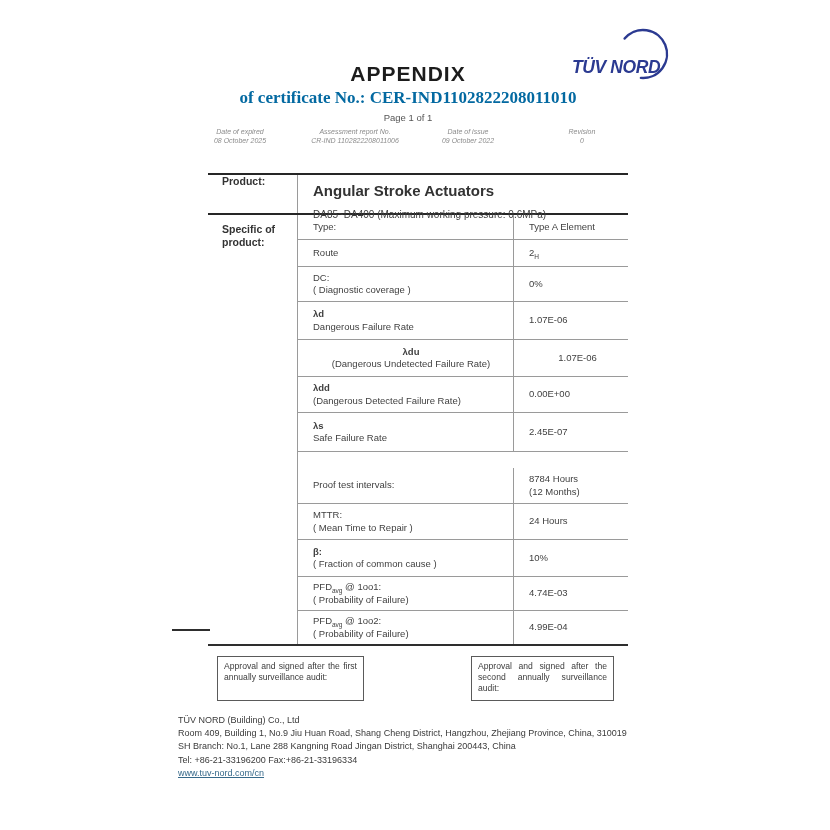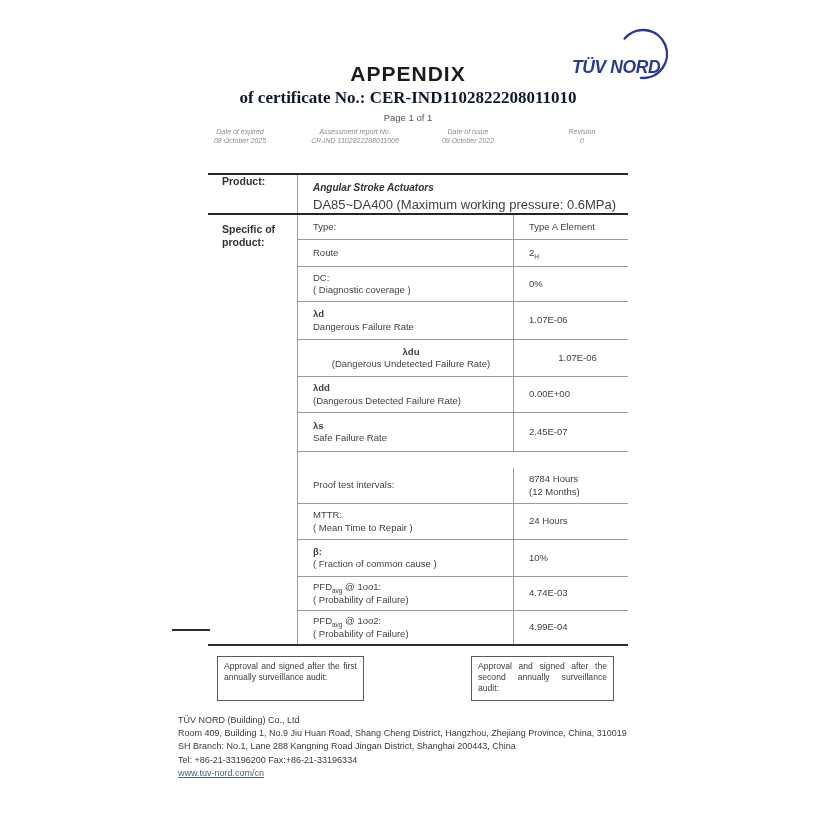--- a/index.html
+++ b/index.html
@@ -12,21 +12,21 @@
   }
 
   
   .header-block { position: absolute; left: 0; top: 62px; width: 816px; text-align: center; }
   .title {
     font-family: Liberation Sans, sans-serif; font-weight: bold;
     font-size: 21px; letter-spacing: 1px; color: #1c1c1c;
   }
   .subtitle {
     font-family: "Liberation Serif", serif; font-weight: bold;
-    font-size: 17px; color: #0f172a; margin-top: 2px;
+    font-size: 17px; color: #0369a1; margin-top: 2px;
   }
   .page-info { font-size: 9.5px; color: #555; margin-top: 4px; }
 
   
   .logo { position: absolute; left: 568px; top: 26px; width: 115px; height: 62px; }
   .logo-arc { position: absolute; left: 42px; top: 0; }
   .logo-text {
     position: absolute; left: 4px; top: 31px;
     font-style: italic; font-weight: bold; font-size: 17.5px;
     letter-spacing: -0.4px; white-space: nowrap;
@@ -45,22 +45,22 @@
     font-size: 9.5px; color: #3f3f3f;
   }
   .label-cell {
     width: 90px; flex: 0 0 90px; border-right: 1px solid #9a9a9a;
     padding: 8px 4px 0 14px; font-weight: bold; font-size: 10.5px;
     line-height: 13px; color: #333;
   }
   .product-row { display: flex; height: 40px; border-bottom: 2px solid #262626; }
   .product-row .label-cell { padding-top: 0; }
   .product-content { flex: 1; padding: 7px 6px 0 15px; }
-  .product-name { font-weight: bold; font-size: 10px; color: #333; font-style: italic; }
-  .product-desc { font-size: 13px; margin-top: 4px; }
+  .product-name { font-weight: bold; font-size: 15px; color: #333; }
+  .product-desc { font-size: 10px; margin-top: 10px; }
 
   .spec-section { display: flex; }
   .spec-rows { flex: 1; }
   .spec-row { display: flex; border-bottom: 1px solid #9a9a9a; }
   .spec-row:last-child { border-bottom: none; }
   .spec-name {
     flex: 1; display: flex; flex-direction: column; justify-content: center;
     padding: 2px 4px 2px 15px; line-height: 12.5px;
   }
   .spec-value {

